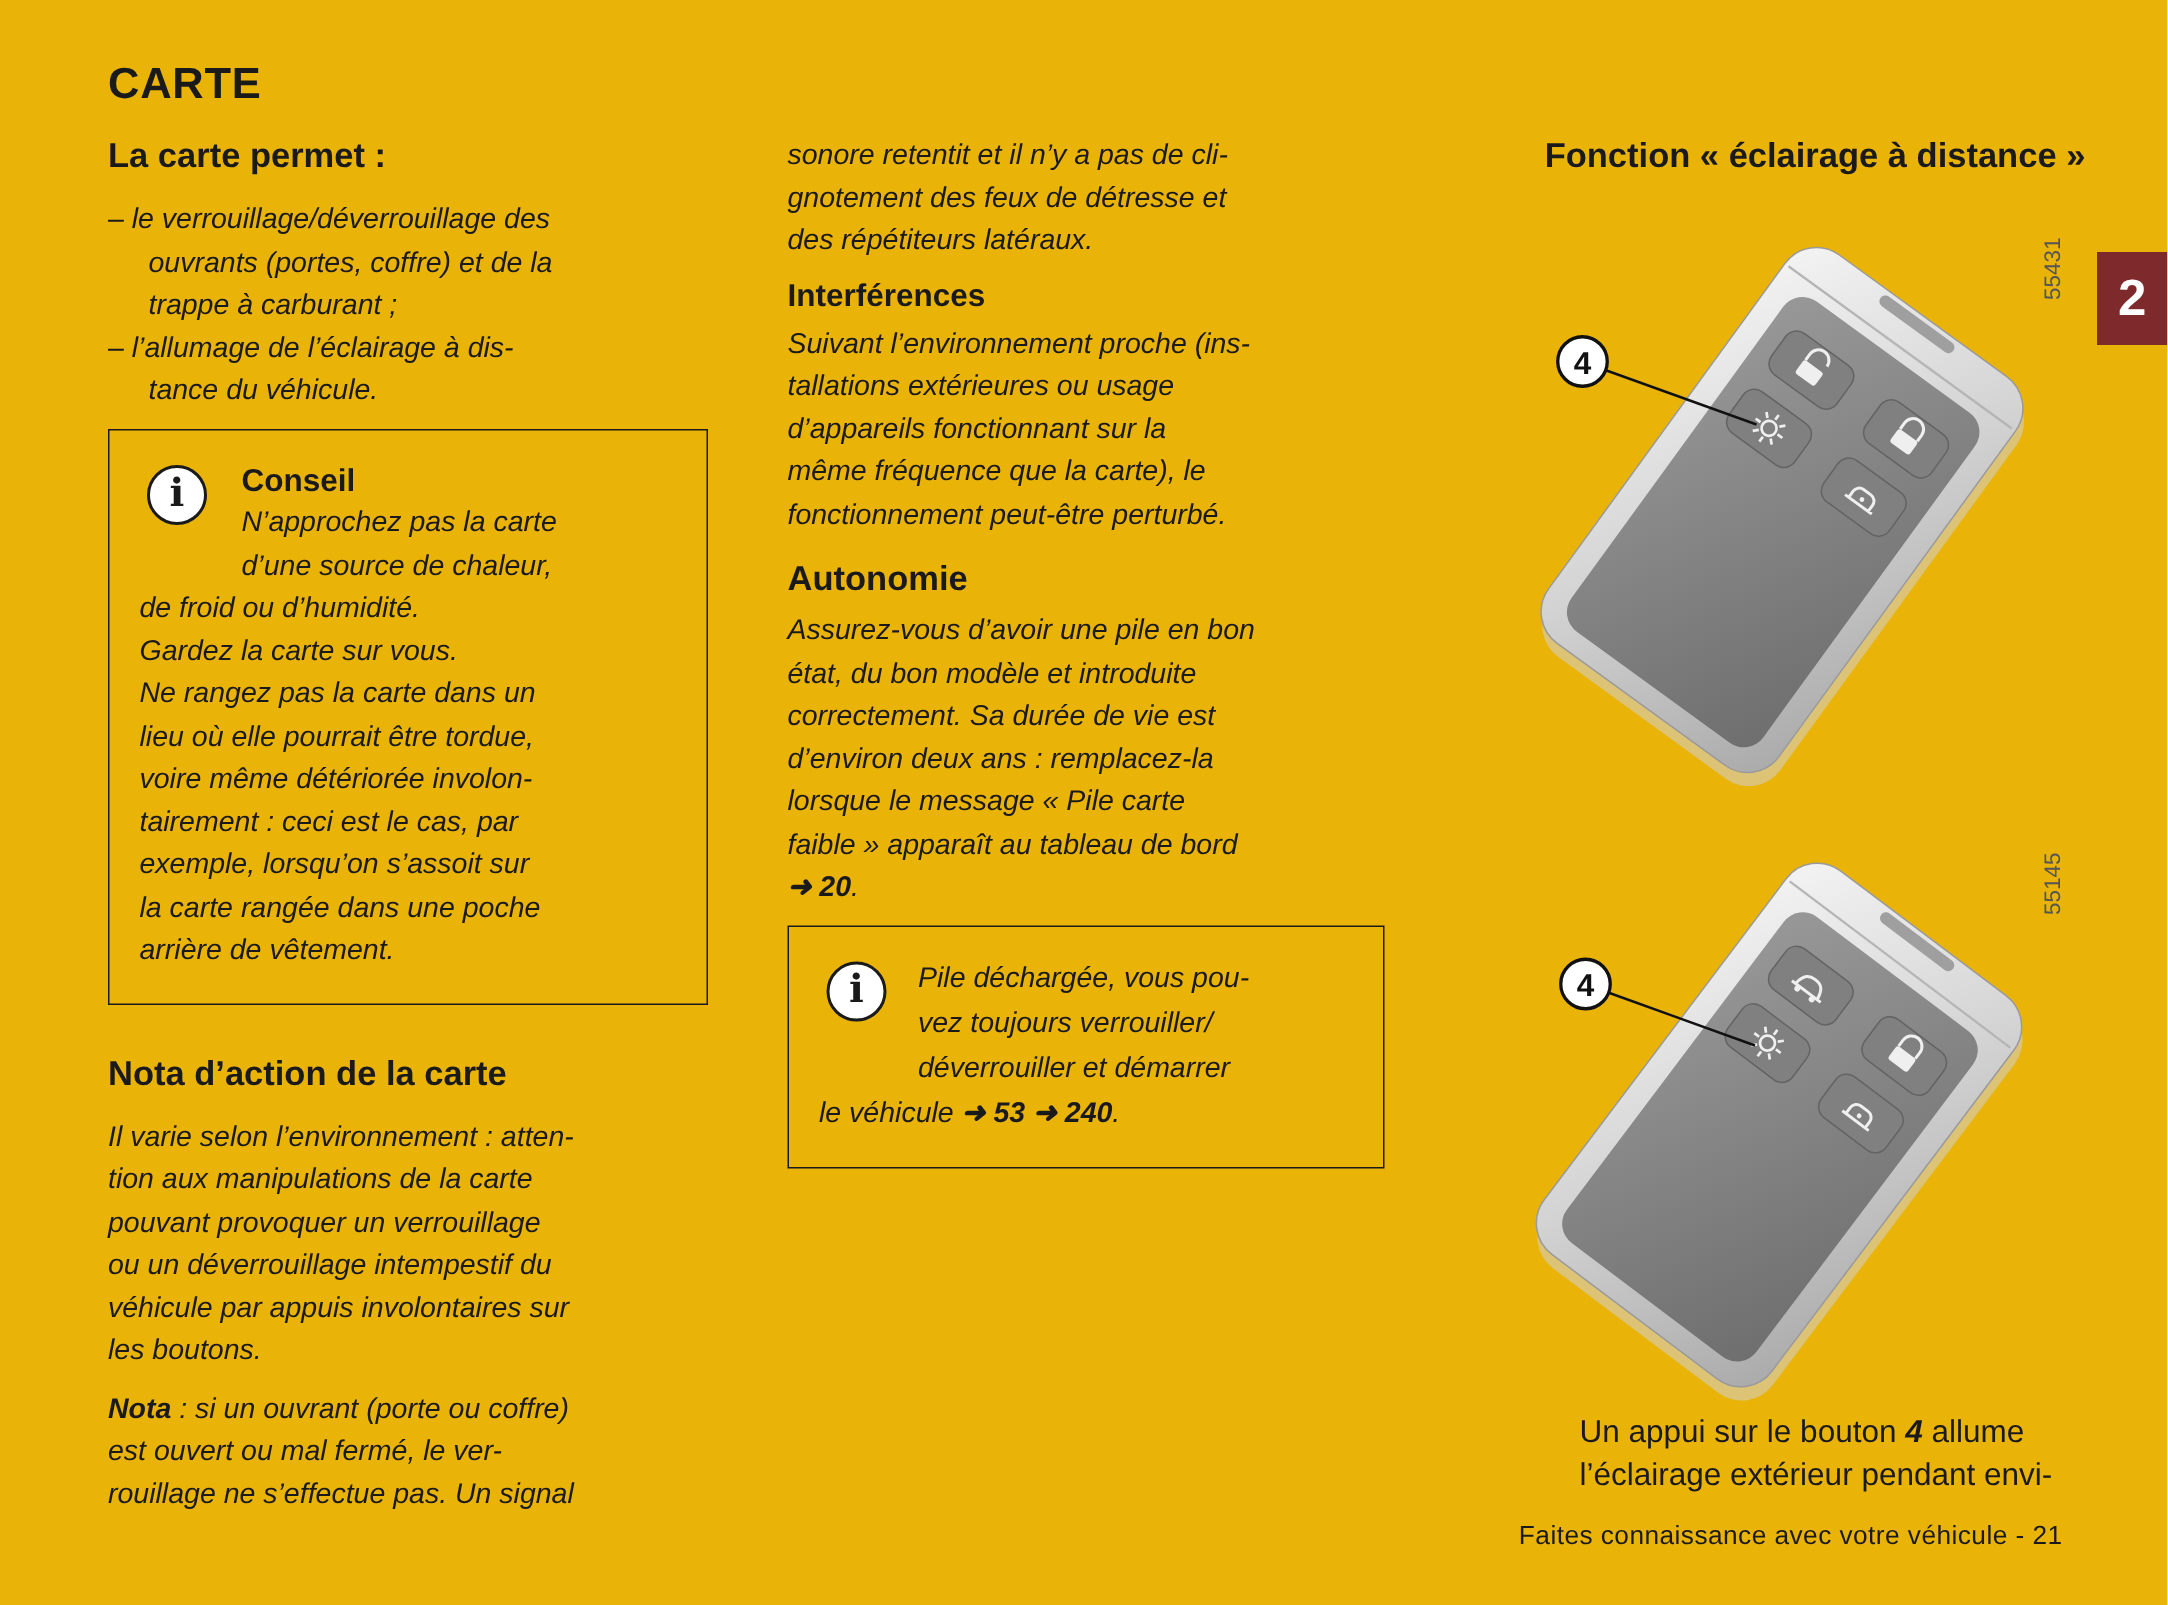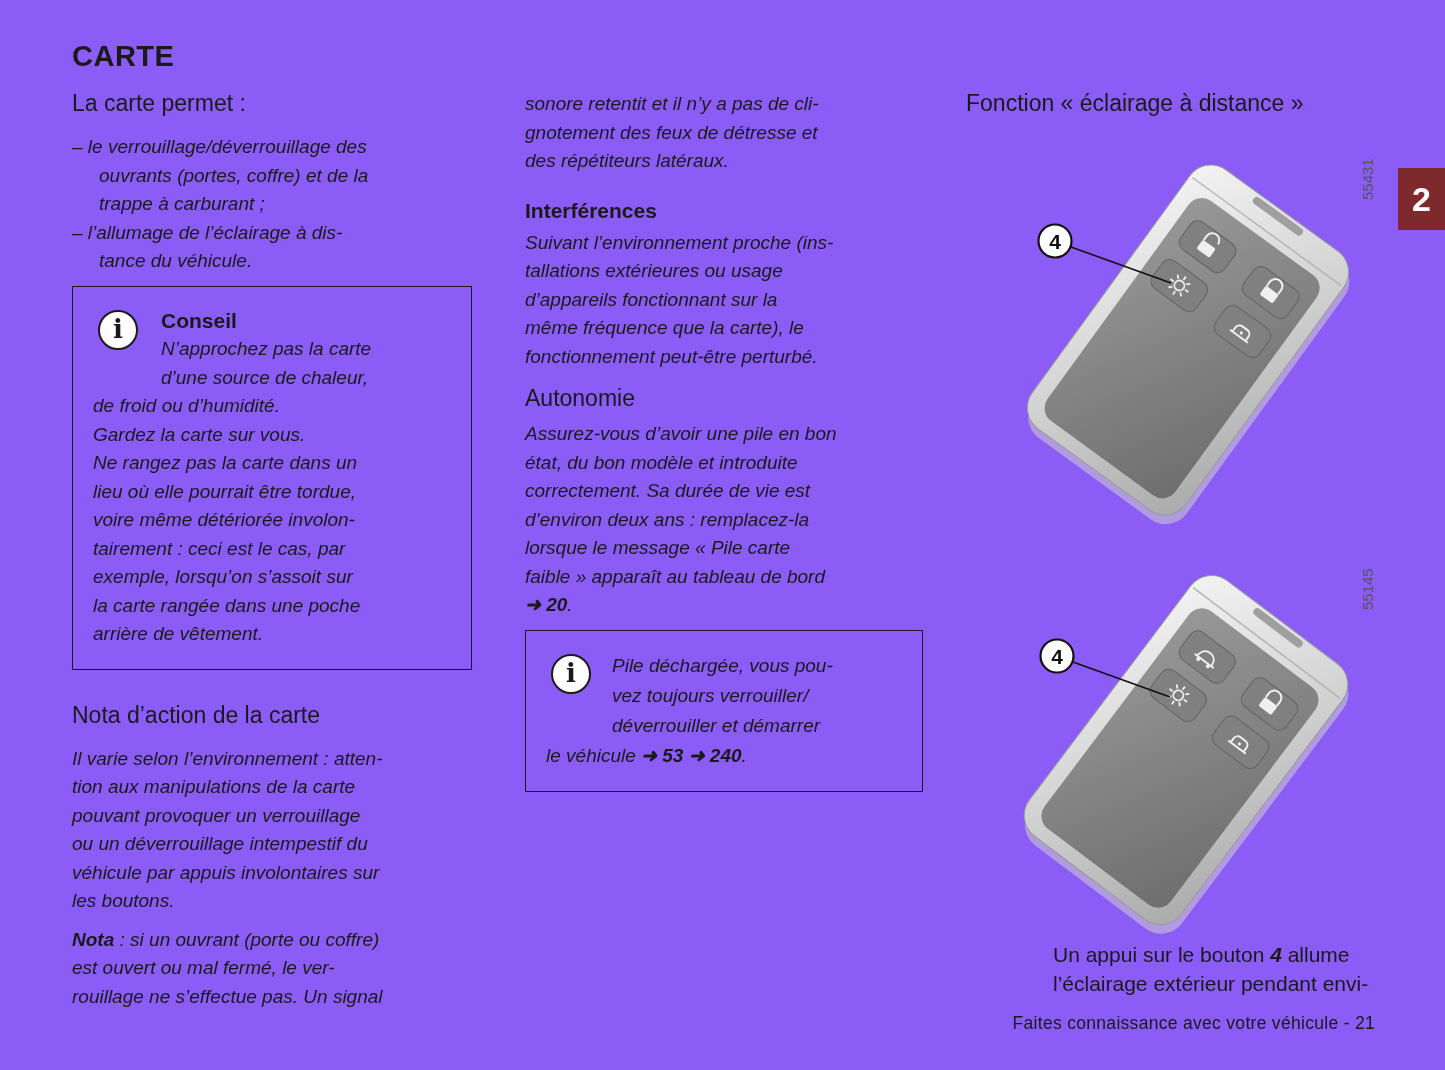--- a/index.html
+++ b/index.html
@@ -1,28 +1,28 @@
 <!DOCTYPE html>
 <html><head>
 <meta charset="utf-8">
 <style>
   * { margin:0; padding:0; box-sizing:border-box; }
   html,body { background:#ffffff; }
   body { font-family:"Liberation Sans", sans-serif; color:#1a1a1a; }
-  .page { position:relative; width:1445px; height:1070px; background:#8b5cf6; overflow:hidden; }
+  .page { position:relative; width:1445px; height:1070px; background:#eab308; overflow:hidden; }
 
   .page-title { position:absolute; left:72px; top:40px; font-size:29px; font-weight:700; letter-spacing:0.5px; }
 
   .col { position:absolute; top:90px; }
   .col-left  { left:72px;  width:400px; }
   .col-mid   { left:525px; width:398px; }
-  .col-right { left:966px; width:400px; }
-
-  .h-section { font-size:23px; font-weight:400; margin-bottom:16px; }
-  .h-sub { font-size:21px; font-weight:700; margin-top:21px; margin-bottom:4px; line-height:28px; }
+  .col-right { left:1010px; width:400px;text-align:center; }
+
+  .h-section { font-size:23px; font-weight:700; margin-bottom:16px; }
+  .h-sub { font-size:21px; font-weight:700; margin-top:8px; margin-bottom:4px; line-height:28px; }
   .body { font-size:19px; line-height:28.5px; color:#1a1a1a;font-style:italic; }
   .ws { white-space:pre-line; }
   .hang { padding-left:27px; text-indent:-27px; } .mt6 { margin-top:6px; } .mt10 { margin-top:10px; } .mt14 { margin-top:14px; } .mt32 { margin-top:32px; }
   .bold { font-weight:700; }
   .bi { font-weight:700; font-style:italic; }
 
   .advice-box { border:1.5px solid #1a1a1a; padding:20px; margin-top:10px; }
   .advice-box .advice-title { font-weight:700; font-size:21px; line-height:28.5px; }
   .float-icon { float:left; width:68px; height:84px; }
   .float-icon.tall { width:66px; height:88px; }

